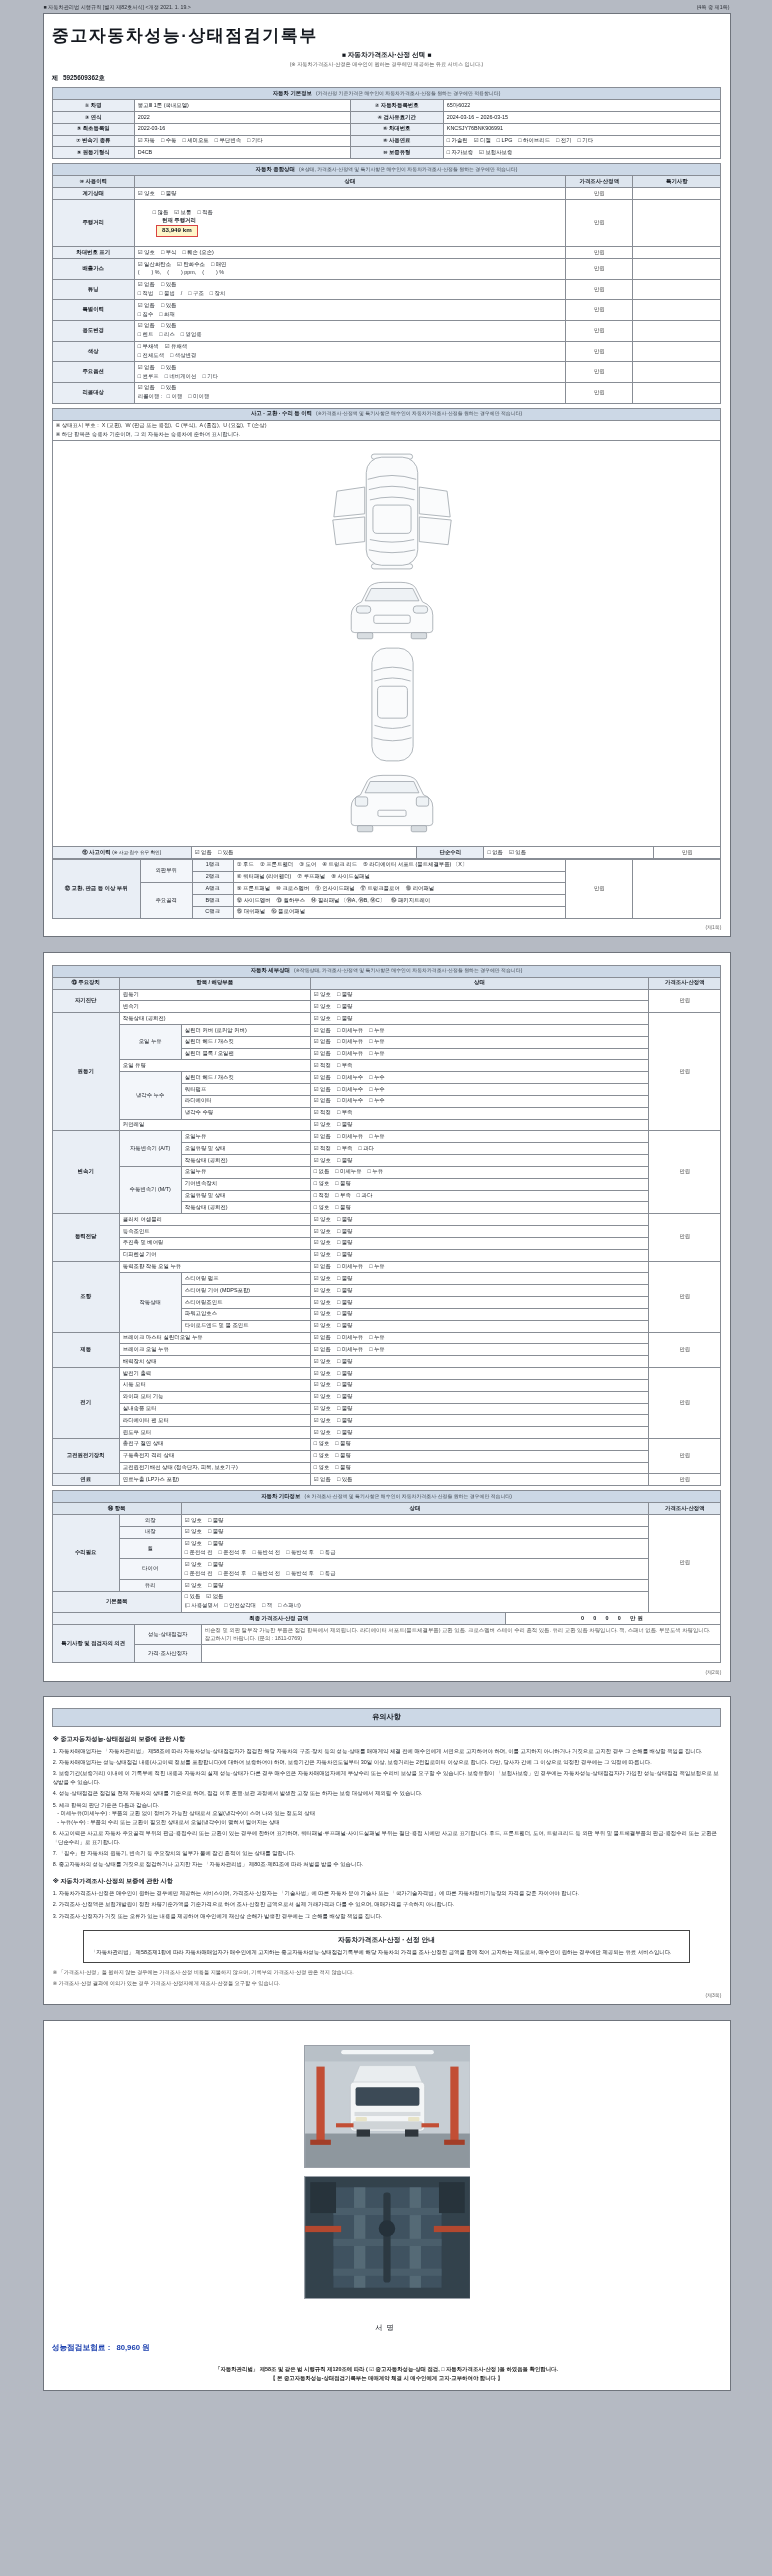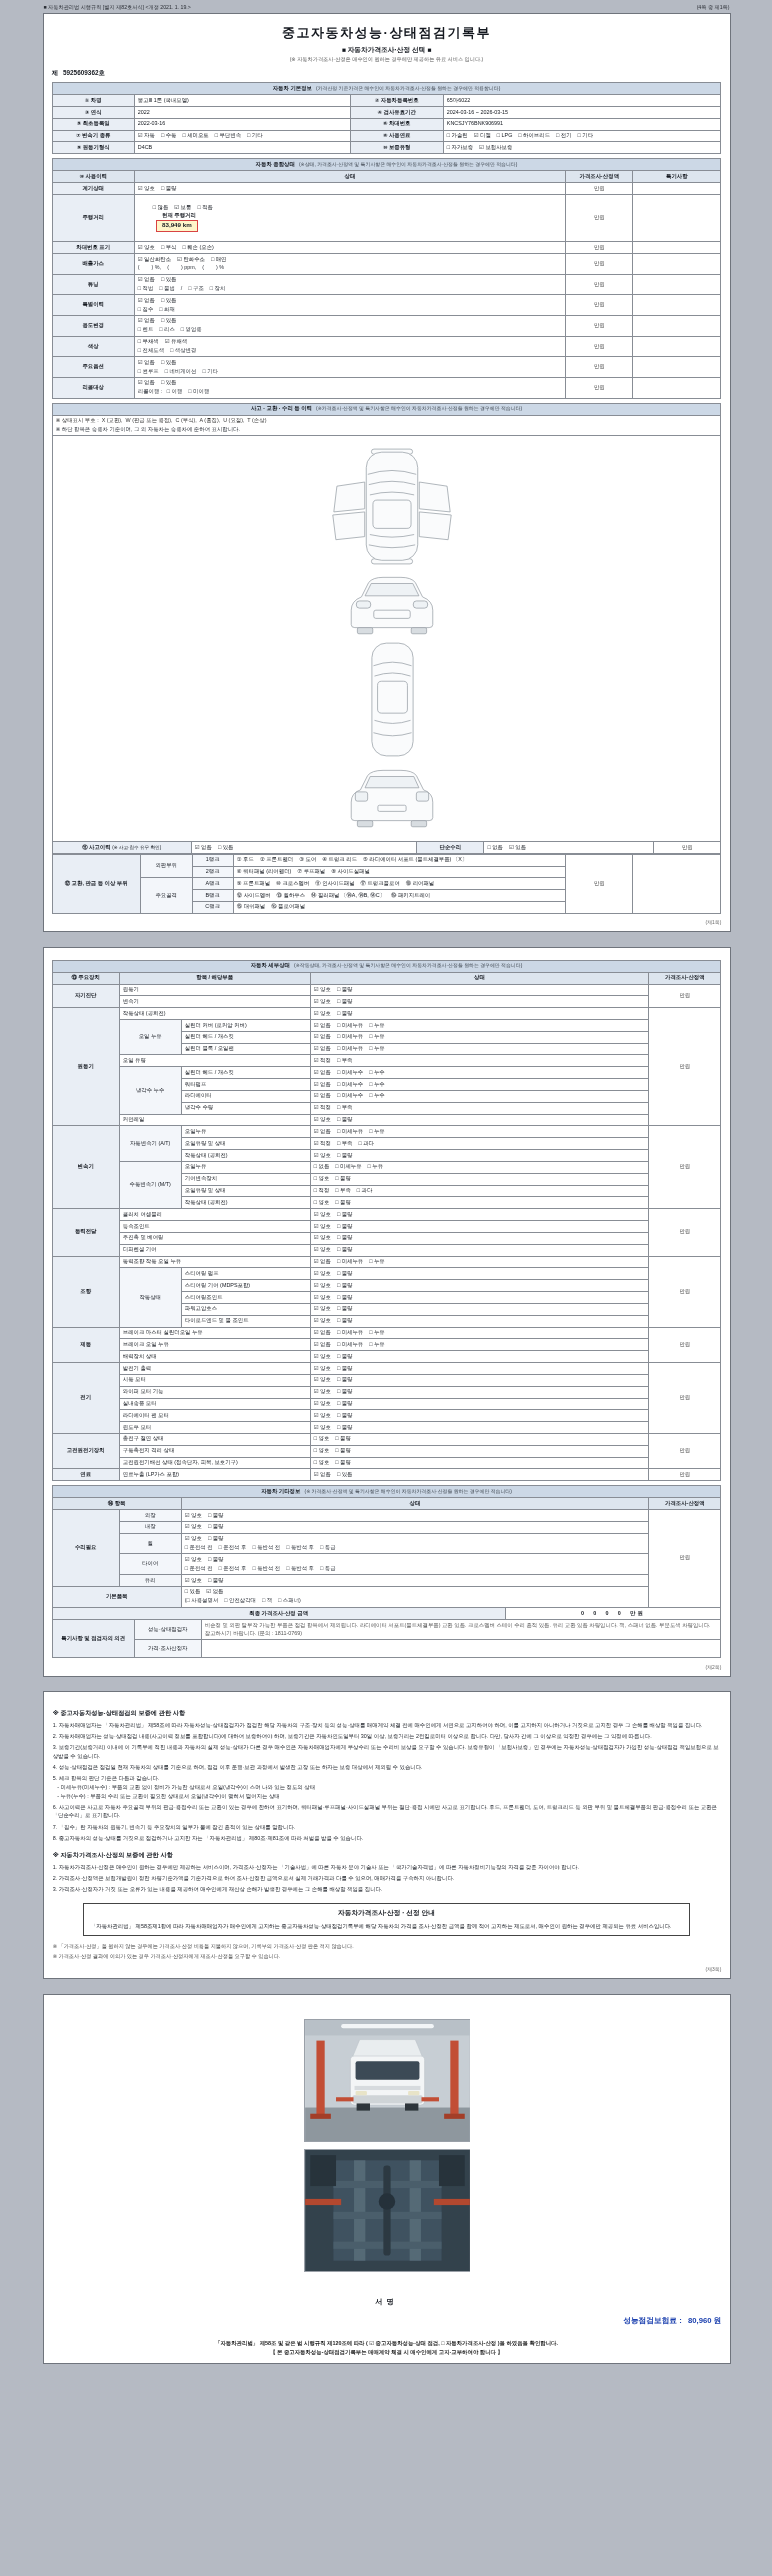--- a/index.html
+++ b/index.html
@@ -1,21 +1,21 @@
 <!DOCTYPE html>
 <html style="font-size:8.2px"><head>
 <meta charset="utf-8">
 <style>
 *{box-sizing:border-box;margin:0;padding:0}
 html{background:#b5bac3}
 body{width:773px;background:#b5bac3;font-family:"Liberation Sans","DejaVu Sans",sans-serif;color:#14181f}
 .wrap{width:688px;margin:0 auto;padding:2.1px 0 20.6px}
 .strip{display:flex;justify-content:space-between;font-size:5.2px;color:#2a2e35;padding:1.5px 1px 2.6px}
 .panel{background:#fff;border:0.5px solid #6f747c;margin-bottom:14.4px;padding:8.2px 8.2px 6.2px}
-.doc-title{text-align:center;font-size:13px;font-weight:700;letter-spacing:1.5px;margin-top:2.1px}
+.doc-title{text-align:left;font-size:17px;font-weight:700;letter-spacing:1.5px;margin-top:2.1px}
 .doc-sub{text-align:center;font-size:6.7px;font-weight:700;margin-top:3.1px}
 .doc-note{text-align:center;font-size:5.2px;color:#555;margin-top:1.5px}
 .report-no{font-size:6.4px;font-weight:700;margin:6.2px 0 1px}
 .report-no .rn{margin-left:3.1px}
 table.frm{width:100%;border-collapse:collapse;table-layout:fixed;margin-top:4.1px}
 table.frm.joined{margin-top:-0.5px}
 .frm td{border:0.5px solid #888d95;font-size:5.4px;line-height:1.45;padding:1.5px 3.1px;vertical-align:middle;white-space:pre-wrap;word-break:keep-all}
 .band{background:#ccd8e6;text-align:center;font-weight:700;font-size:7px;padding:3.1px 2.1px}
 .band .note{font-weight:400;font-size:4.9px;color:#39404a;margin-left:4.1px}
 .lbl{background:#e9eef5;font-weight:700;text-align:center}
@@ -33,22 +33,22 @@
 .band-solo{border:0.5px solid #888d95;background:#ccd8e6;text-align:center;font-weight:700;font-size:7.2px;padding:3.6px;margin-top:2.1px}
 .nh{font-weight:700;font-size:6.2px;margin:8.2px 1px 3.1px}
 .para{font-size:5.4px;line-height:1.6;margin:2.6px 1px;color:#23272e;white-space:pre-wrap}
 .tiny{font-size:5.2px;color:#444}
 .infobox{border:1px solid #444;margin:9.3px 31px 5.2px;padding:5.2px 7.2px;text-align:center}
 .ibt{font-weight:700;font-size:6.7px;margin-bottom:3.1px}
 .ibb{font-size:5.4px;line-height:1.6;text-align:left}
 .pagemark{text-align:right;font-size:4.9px;color:#666;margin-top:5.2px}
 .photo-stack{text-align:center;padding:9.3px 0 4.1px}
 .photo{display:block;border:0.5px solid #9aa0a8;margin:7.2px auto;width:166px;line-height:0;background:#e5e8ea}
-.sign-title{text-align:center;font-weight:700;font-size:7.2px;margin:13.4px 0 9.3px;letter-spacing:4.1px}
-.fee{text-align:right;font-size:7.7px;font-weight:700;color:#1a3fae;margin:5.2px 0 12.4px}
+.sign-title{text-align:center;font-weight:400;font-size:7.2px;margin:13.4px 0 9.3px;letter-spacing:4.1px}
+.fee{text-align:left;font-size:7.7px;font-weight:700;color:#1a3fae;margin:5.2px 0 12.4px}
 .fee-amt{margin-left:4.1px}
 .footer-lines{text-align:center;font-size:5.4px;font-weight:700;color:#222;line-height:1.7;margin-top:4.1px}
 </style>
 </head>
 <body>
 
 <div class="wrap">
 
   <div class="strip">
     <span>■ 자동차관리법 시행규칙 [별지 제82호서식] &lt;개정 2021. 1. 19.&gt;</span>
@@ -613,20 +613,21 @@
         <td class="sub">가격·조사산정자</td>
         <td class="opinion-text" style="min-height:17.5px;height:18.5px"></td>
       </tr>
     </tbody>
       </table>
 
     <div class="pagemark">(제2쪽)</div>
   </section>
 
   <section class="panel">
+    <div class="band-solo">유의사항</div>
 
     <div class="nh">※ 중고자동차성능·상태점검의 보증에 관한 사항</div>
     <p class="para">1. 자동차매매업자는 「자동차관리법」 제58조에 따라 자동차성능·상태점검자가 점검한 해당 자동차의 구조·장치 등의 성능·상태를 매매계약 체결 전에 매수인에게 서면으로 고지하여야 하며, 이를 고지하지 아니하거나 거짓으로 고지한 경우 그 손해를 배상할 책임을 집니다.</p>
     <p class="para">2. 자동차매매업자는 성능·상태점검 내용(사고이력 정보를 포함합니다)에 대하여 보증하여야 하며, 보증기간은 자동차인도일부터 30일 이상, 보증거리는 2천킬로미터 이상으로 합니다. 다만, 당사자 간에 그 이상으로 약정한 경우에는 그 약정에 따릅니다.</p>
     <p class="para">3. 보증기간(보증거리) 이내에 이 기록부에 적힌 내용과 자동차의 실제 성능·상태가 다른 경우 매수인은 자동차매매업자에게 무상수리 또는 수리비 보상을 요구할 수 있습니다. 보증유형이 「보험사보증」인 경우에는 자동차성능·상태점검자가 가입한 성능·상태점검 책임보험으로 보상받을 수 있습니다.</p>
     <p class="para">4. 성능·상태점검은 점검일 현재 자동차의 상태를 기준으로 하며, 점검 이후 운행·보관 과정에서 발생한 고장 또는 하자는 보증 대상에서 제외될 수 있습니다.</p>
     <p class="para">5. 체크 항목의 판단 기준은 다음과 같습니다.
    - 미세누유(미세누수) : 부품의 교환 없이 정비가 가능한 상태로서 오일(냉각수)이 스며 나와 있는 정도의 상태
    - 누유(누수) : 부품의 수리 또는 교환이 필요한 상태로서 오일(냉각수)이 맺혀서 떨어지는 상태</p>
     <p class="para">6. 사고이력은 사고로 자동차 주요골격 부위의 판금·용접수리 또는 교환이 있는 경우에 한하여 표기하며, 쿼터패널·루프패널·사이드실패널 부위는 절단·용접 시에만 사고로 표기합니다. 후드, 프론트휀더, 도어, 트렁크리드 등 외판 부위 및 볼트체결부품의 판금·용접수리 또는 교환은 「단순수리」로 표기합니다.</p>

